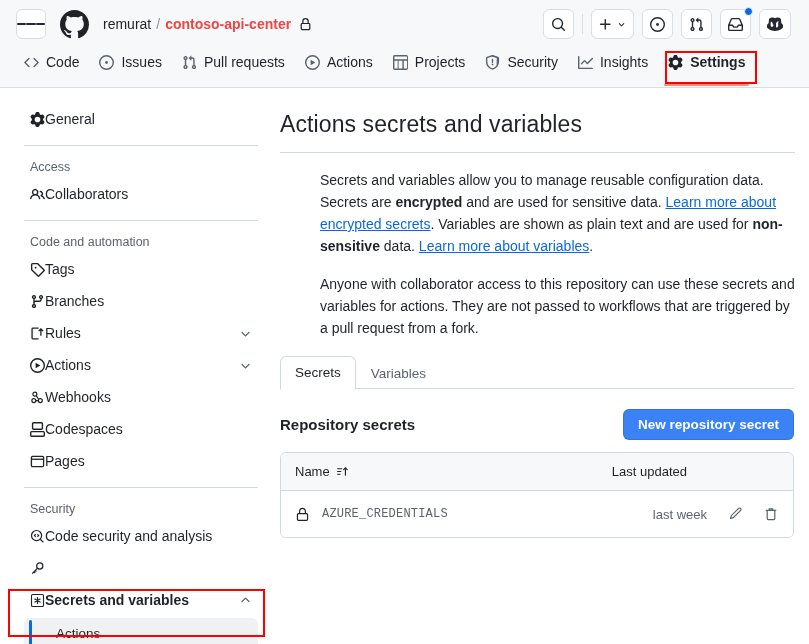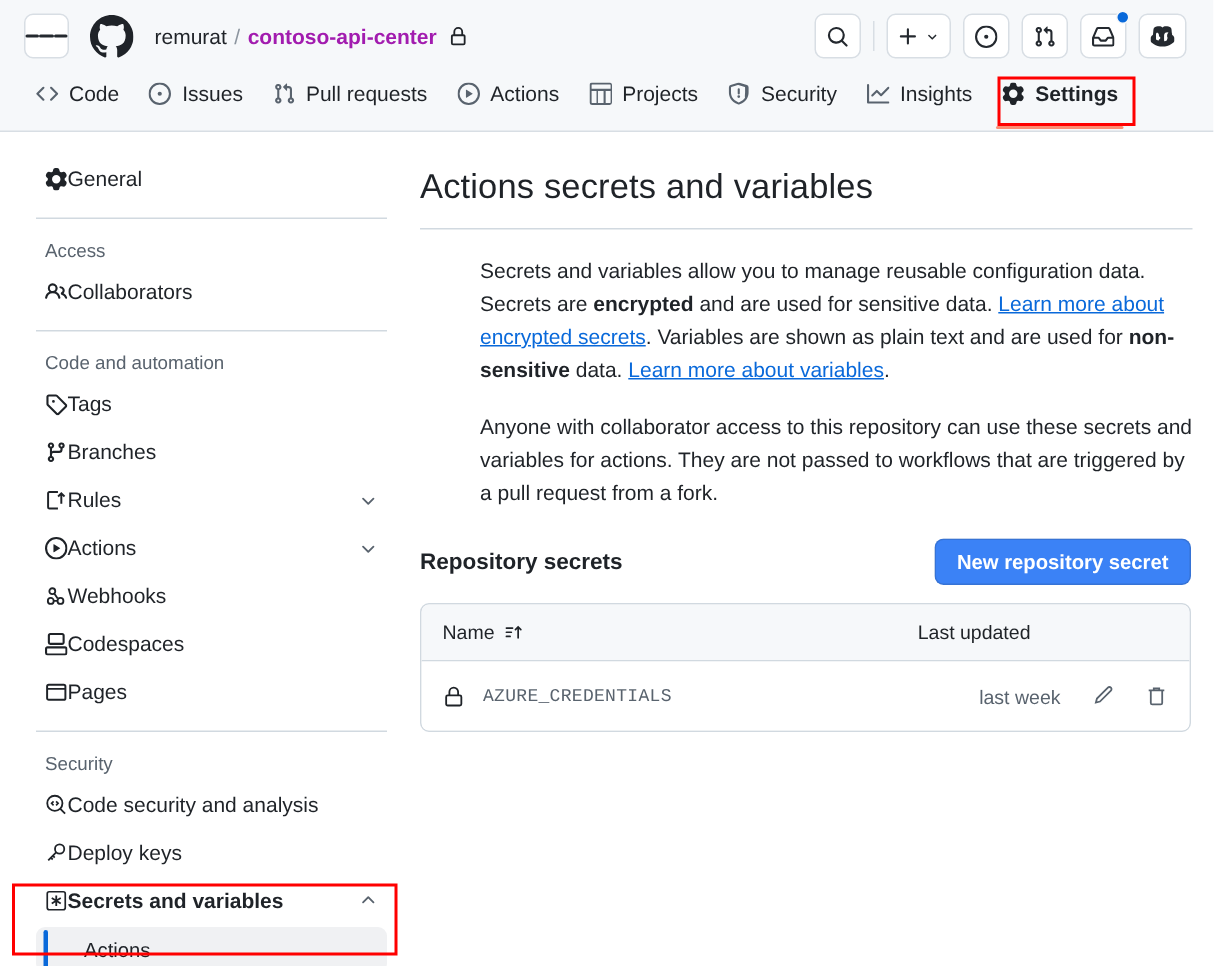--- a/index.html
+++ b/index.html
@@ -22,21 +22,21 @@
   .hamburger {
     width: 30px; height: 30px; border: 1px solid #d8dee4; border-radius: 6px;
     background: #ffffff; display: flex; align-items: center; justify-content: center;
     margin-left: 4px; cursor: pointer;
   }
   .hamburger span { display:block; width:14px; height:1.6px; background:#24292f; margin:1.6px 0; border-radius:1px; }
   .gh-logo { margin-left: 14px; display: flex; align-items: center; cursor: pointer; }
   .breadcrumb { margin-left: 14px; display: flex; align-items: center; font-size: 14px; gap: 5px; }
   .bc-owner { color: #1f2328; cursor: pointer; }
   .bc-sep { color: #8c959f; }
-  .bc-repo { color: #a21caf; font-weight: bold; cursor: pointer; }
+  .bc-repo { color: #ef4444; font-weight: bold; cursor: pointer; }
   .bc-lock { margin-left: 3px; display:inline-flex; align-items:center; }
 
   .topbar-right { margin-left: auto; display: flex; align-items: center; gap: 8px; padding-right: 6px; }
   .icon-btn {
     height: 30px; min-width: 30px; border: 1px solid #d8dee4; border-radius: 6px;
     background: #ffffff; display: flex; align-items: center; justify-content: center;
     cursor: pointer; position: relative; padding: 0 7px;
   }
   .icon-btn.wide { padding: 0 6px; gap: 3px; }
   .vdivider { width: 1px; height: 20px; background: #d8dee4; }
@@ -409,21 +409,20 @@
       <span class="lbl">Code security and analysis</span>
     </div>
 
     <div class="side-row">
       <span>
         <svg width="15" height="15" viewBox="0 0 16 16" fill="none" stroke="#1f2328" stroke-width="1.3">
             <circle cx="10.4" cy="5.3" r="3.3"></circle>
             <path d="M8.1 7.6 2.3 13.4M4.2 11.5l1.3 1.3M5.6 10.1l1.3 1.3"></path>
           </svg>
       </span>
-      <span class="lbl">Deploy keys</span>
     </div>
 
     <div class="side-row bold">
       <span>
         <svg width="15" height="15" viewBox="0 0 16 16" fill="none" stroke="#1f2328" stroke-width="1.2">
             <rect x="1.6" y="1.6" width="12.8" height="12.8" rx="1.4"></rect>
             <path d="M8 4.3v7.4M4.8 6.1l6.4 3.8M11.2 6.1 4.8 9.9" stroke-width="1.3"></path>
           </svg>
       </span>
       <span class="lbl">Secrets and variables</span>
@@ -444,20 +443,28 @@
   <div class="content">
     <div class="page-title">Actions secrets and variables</div>
     <div class="title-rule"></div>
 
     <div class="para">
       <span>Secrets and variables allow you to manage reusable configuration data. Secrets are </span><b>encrypted</b><span> and are used for sensitive data. </span><a href="#">Learn more about encrypted secrets</a><span>. Variables are shown as plain text and are used for </span><b>non-sensitive</b><span> data. </span><a href="#">Learn more about variables</a><span>.</span>
     </div>
 
     <div class="para">Anyone with collaborator access to this repository can use these secrets and variables for actions. They are not passed to workflows that are triggered by a pull request from a fork.</div>
 
+    <div class="tabs">
+      <div class="tab active">
+        <span>Secrets</span>
+      </div>
+      <div class="tab">
+        <span>Variables</span>
+      </div>
+    </div>
 
     <div class="section-bar">
       <div class="section-title">Repository secrets</div>
       <button class="btn-primary">New repository secret</button>
     </div>
 
     <div class="table">
       <div class="thead">
         <div class="th-name">
           <span>Name</span>

